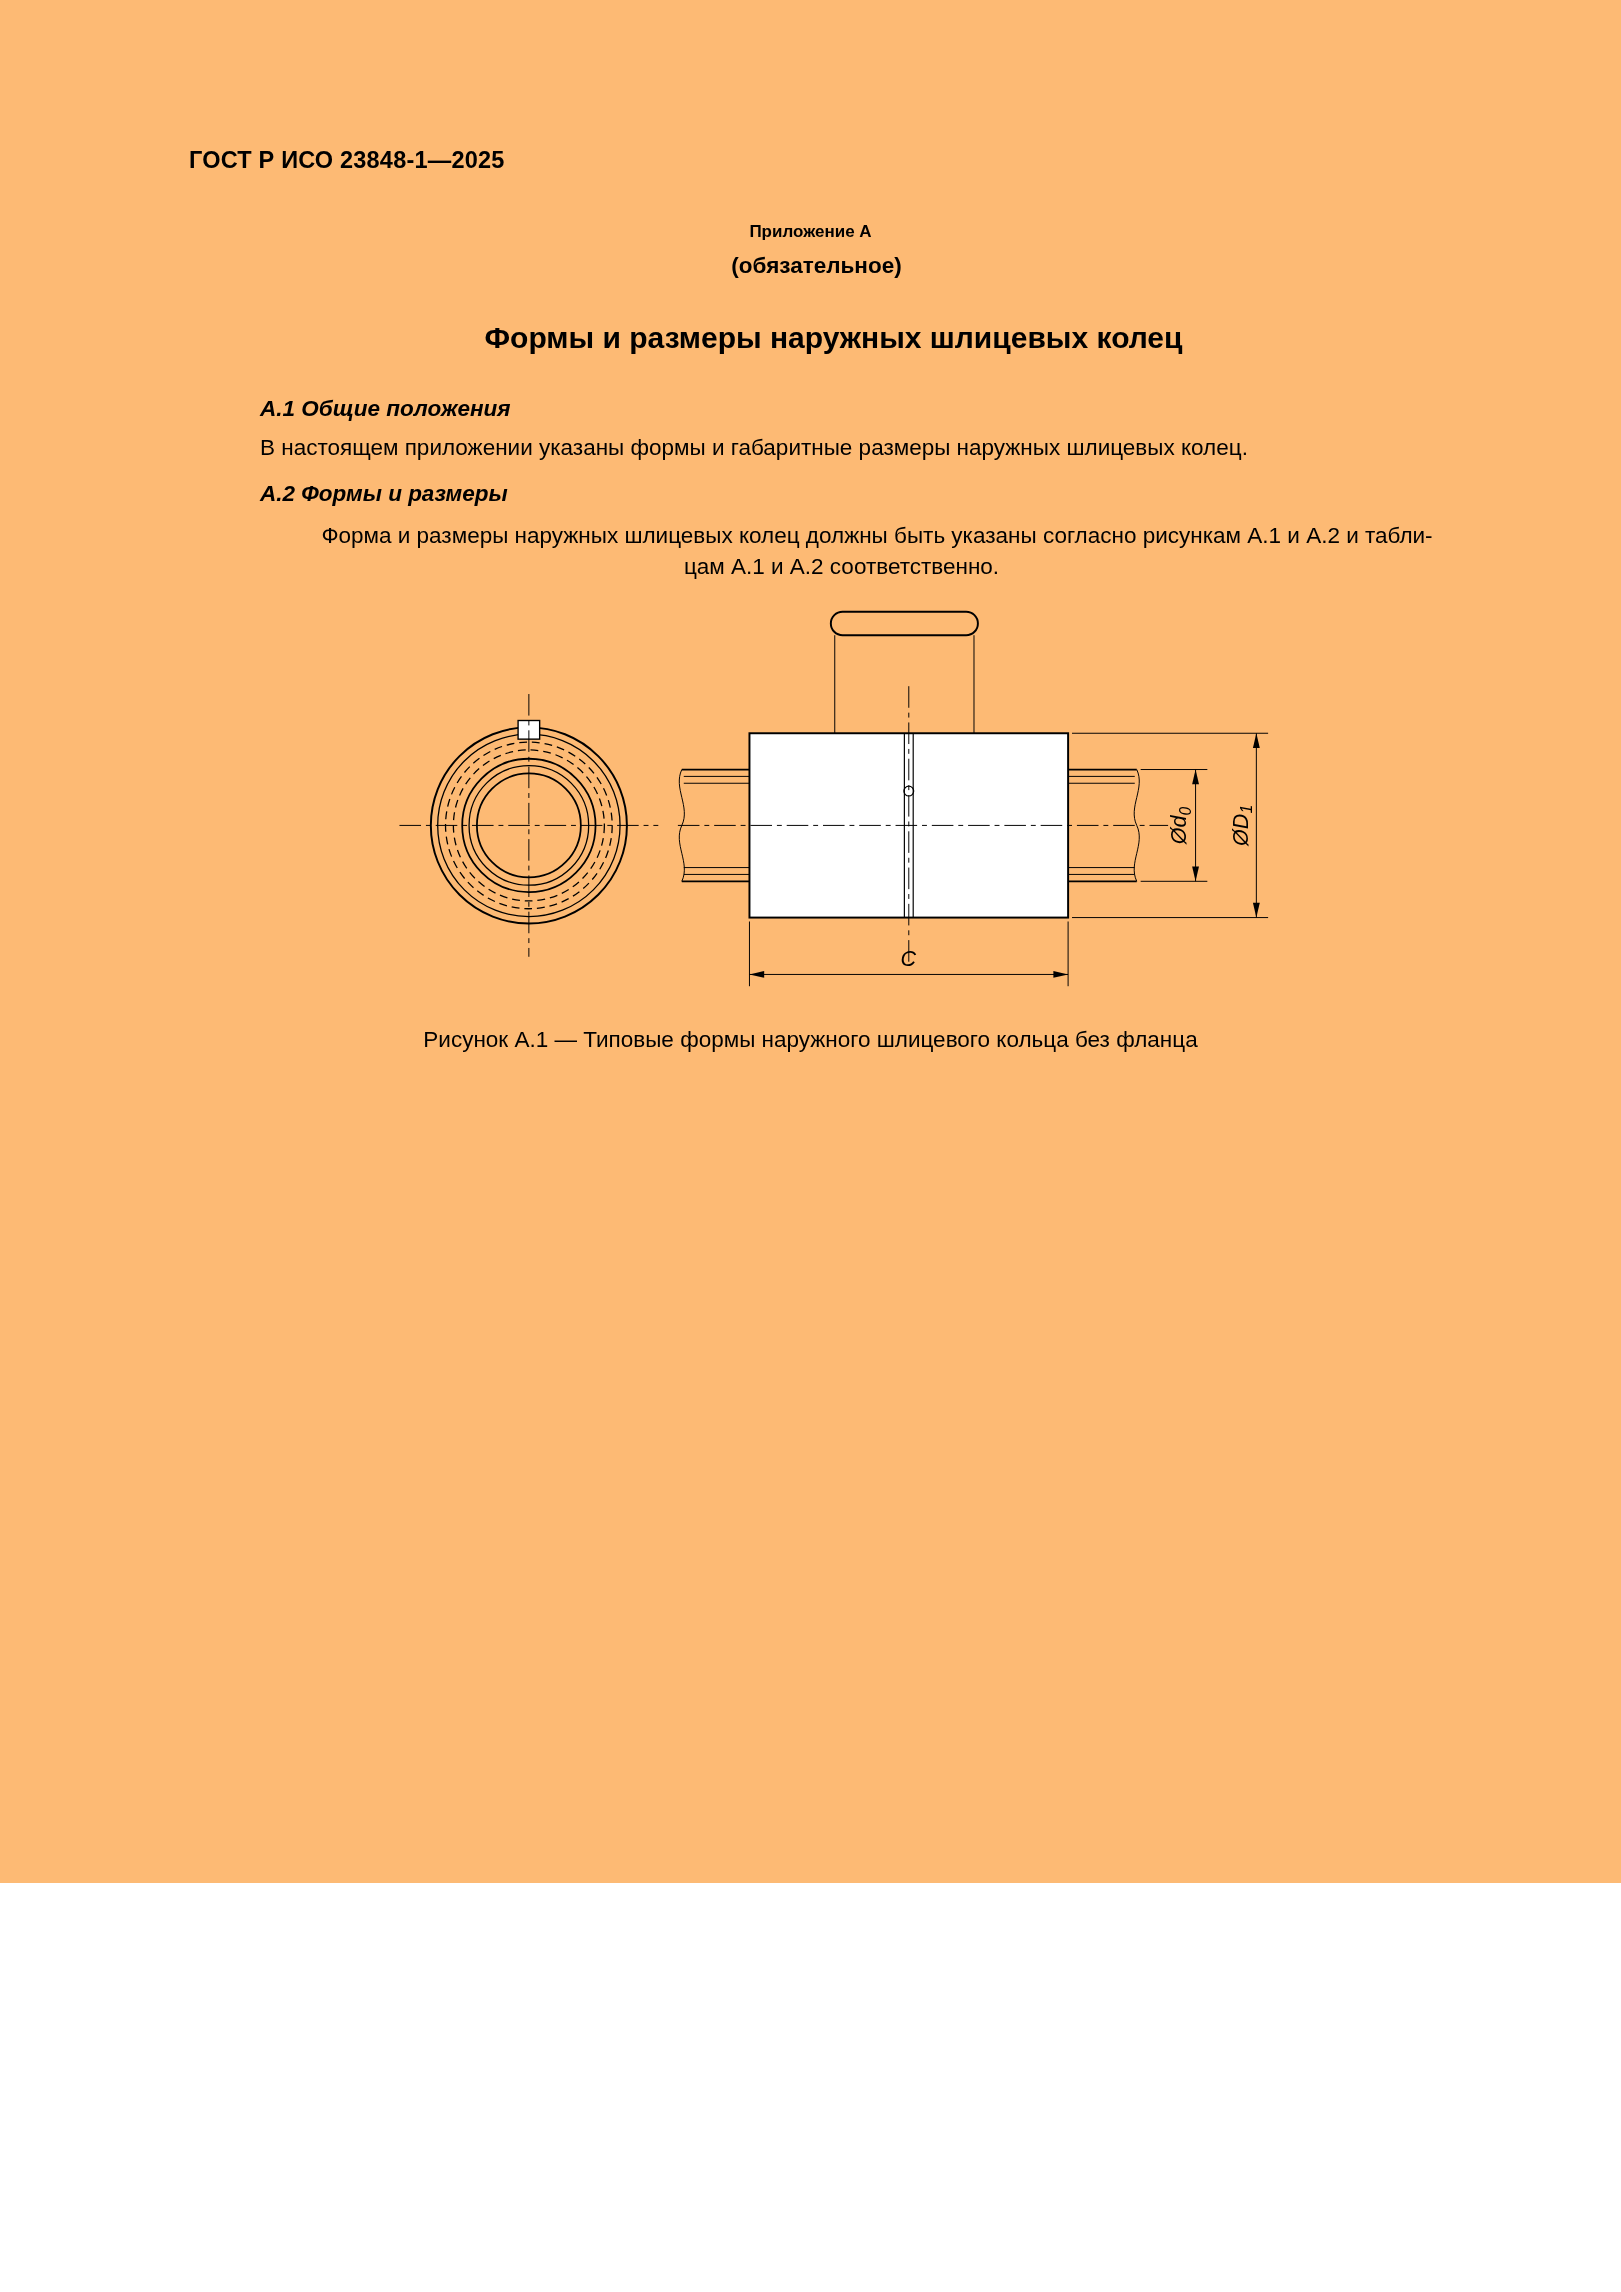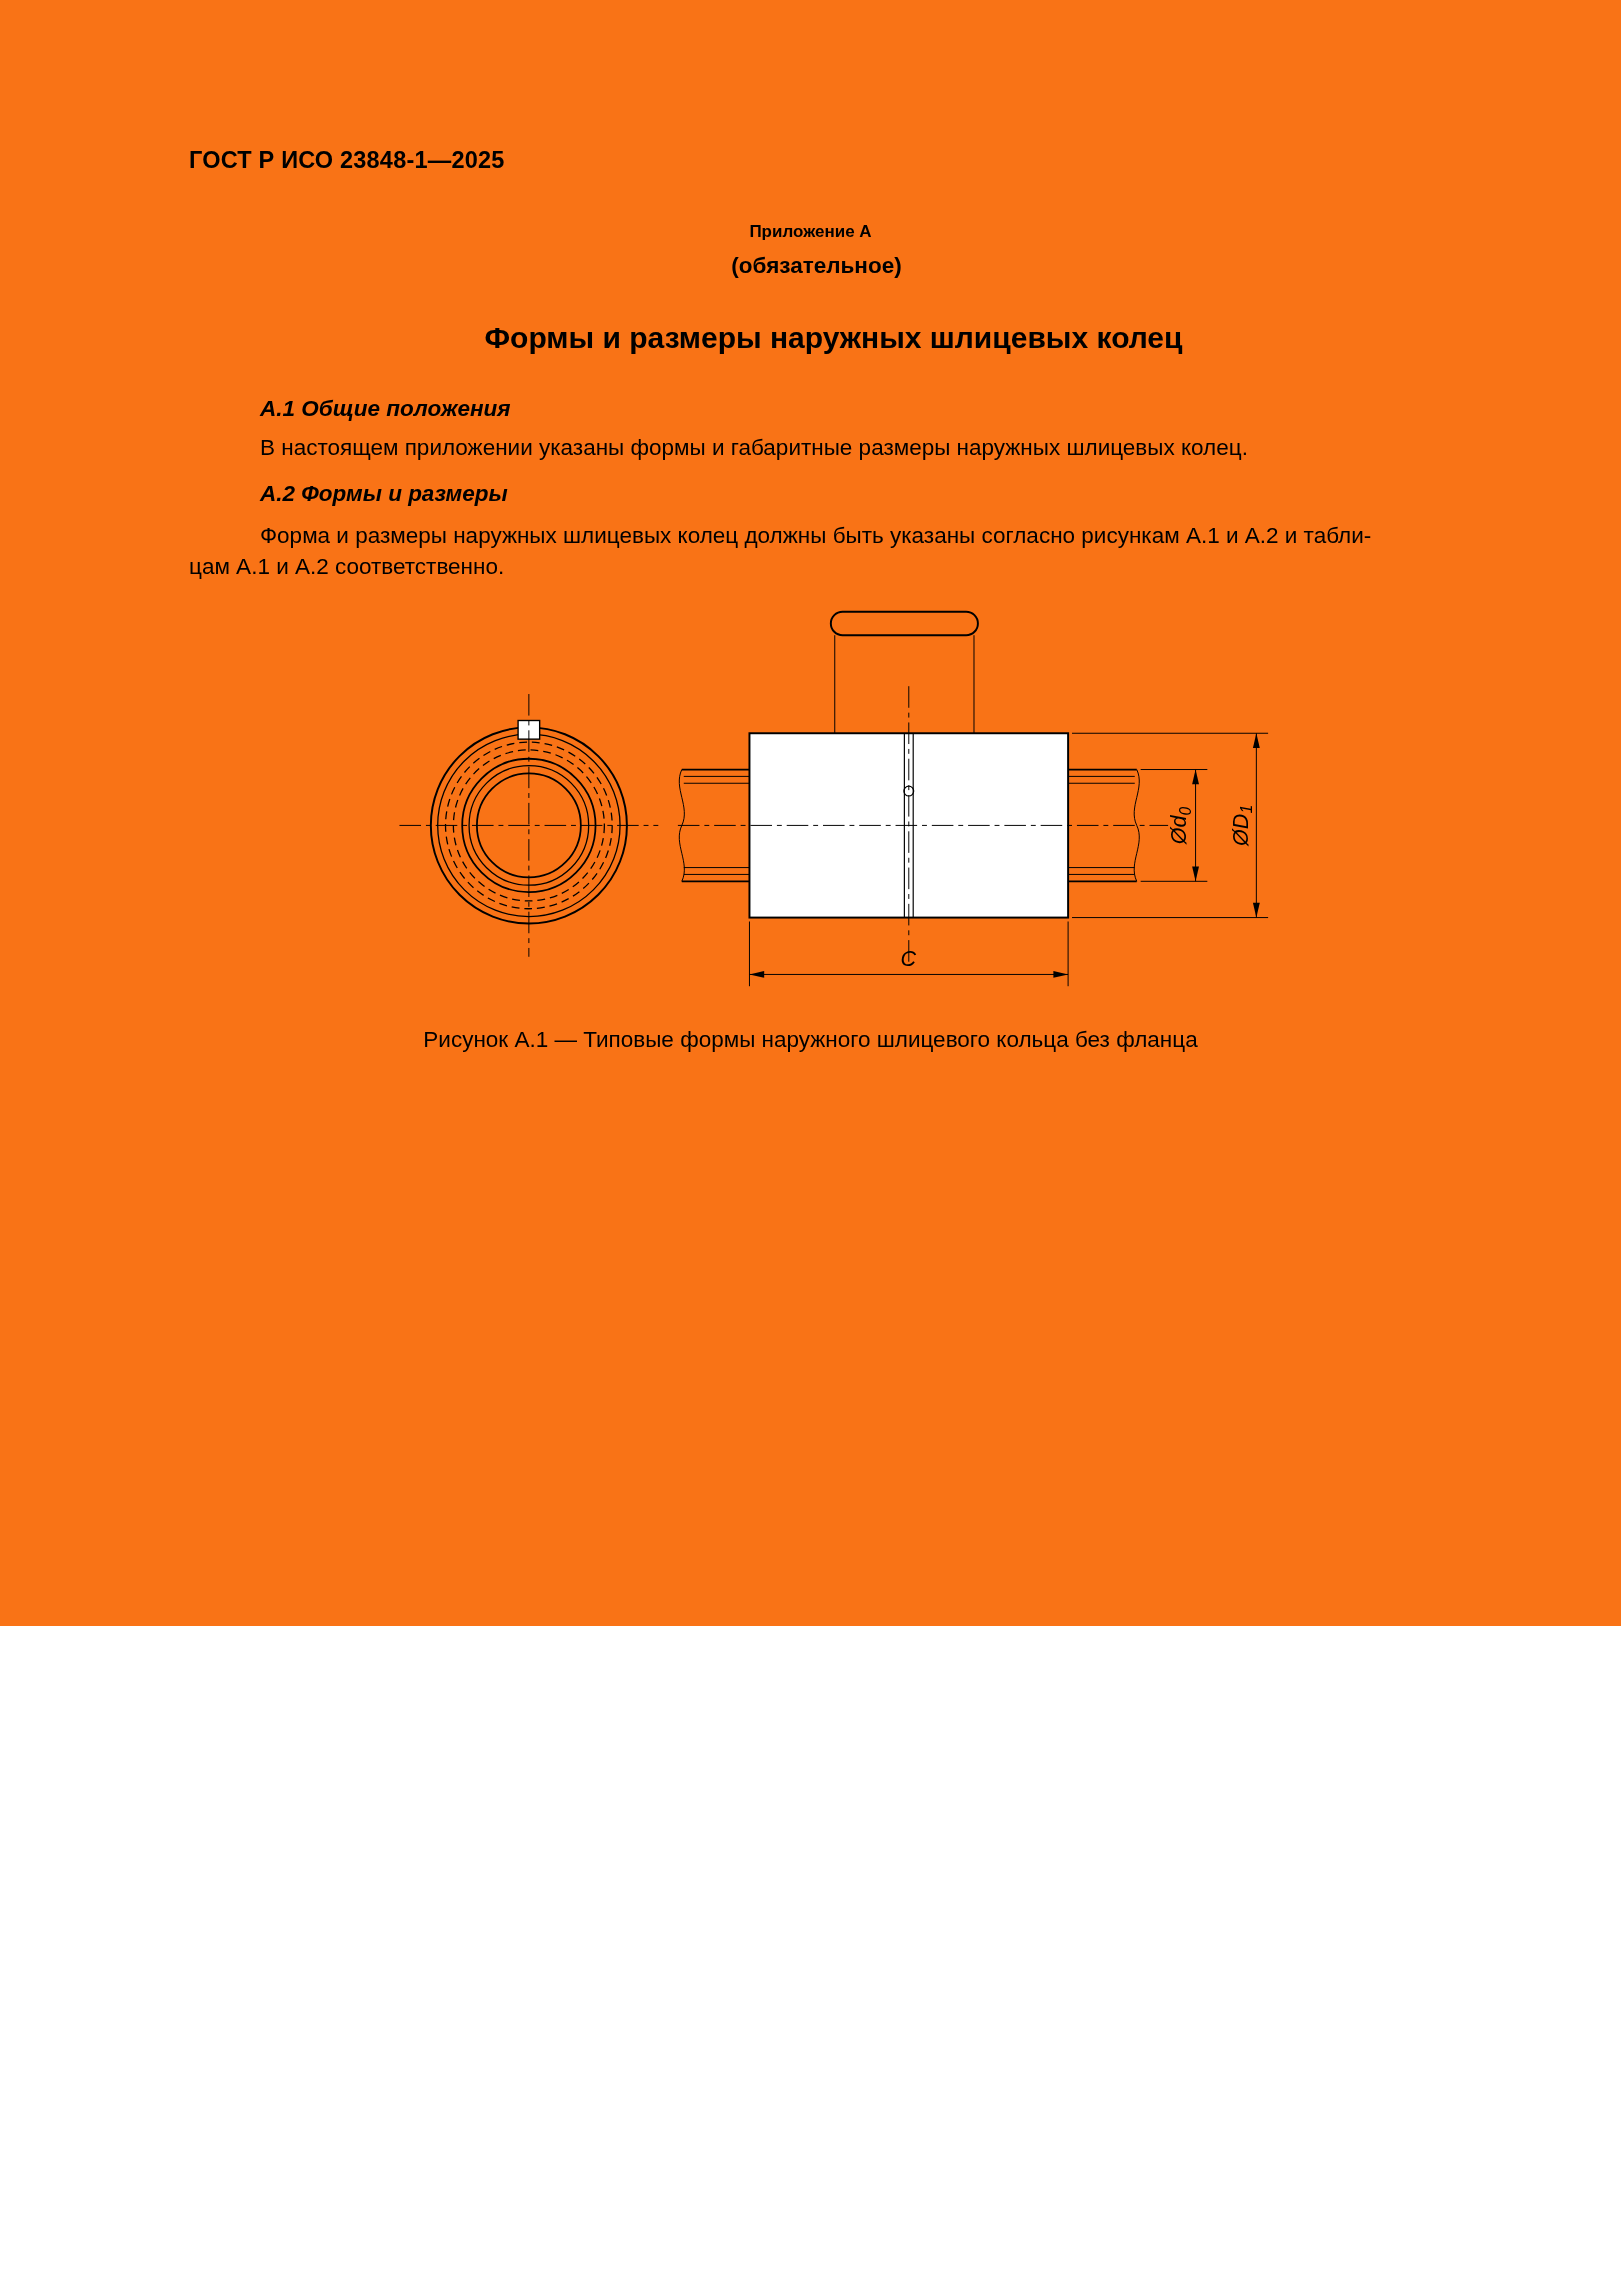--- a/index.html
+++ b/index.html
@@ -1,32 +1,32 @@
 <!DOCTYPE html>
 <html><head>
 <meta charset="utf-8">
 <style>
   * { margin:0; padding:0; box-sizing:border-box; }
   html, body { background:#ffffff; }
   .page {
-    position:relative; width:1621px; height:1626px; background:#f97316;
+    position:relative; width:1621px; height:1883px; background:#fdba74;
     font-family:"Liberation Sans", sans-serif; color:#000; overflow:hidden;
   }
   .doc-header { position:absolute; left:189px; top:147px; font-size:23.5px; font-weight:700; letter-spacing:0.2px; }
   .centered { position:absolute; left:0; width:100%; text-align:center; }
   .bold { font-weight:700; }
   .appendix-label { top:222px; font-size:17px; }
   .appendix-type  { top:253px; font-size:22.5px;padding-left:12px; }
   .doc-title      { top:321px; font-size:30px;margin-left:23px; }
   .sec-heading { position:absolute; left:260px; font-size:22.5px; font-weight:700;font-style:italic; }
   .h-a1 { top:396px; }
   .h-a2 { top:481px; }
   .body-text { position:absolute; left:189px; right:127px; font-size:22.5px; }
   .p-a1 { top:435px; text-indent:71px; white-space:nowrap; }
-  .p-a2 { top:520px; line-height:31px; }
+  .p-a2 { top:520px; line-height:31px;text-align:center; }
   .indent { text-indent:71px; }
   .line { white-space:nowrap; }
   .figure-svg { position:absolute; left:372px; top:590px; }
   .caption { top:1027px; font-size:22.5px; }
   .page-number { position:absolute; left:189px; top:2064px; font-size:22.5px; }
   .dim-label { font-family:"Liberation Sans", sans-serif; font-style:italic; font-size:22px; fill:#000; }
   .dim-sub { font-size:16px; }
 </style>
 </head>
 <body>

